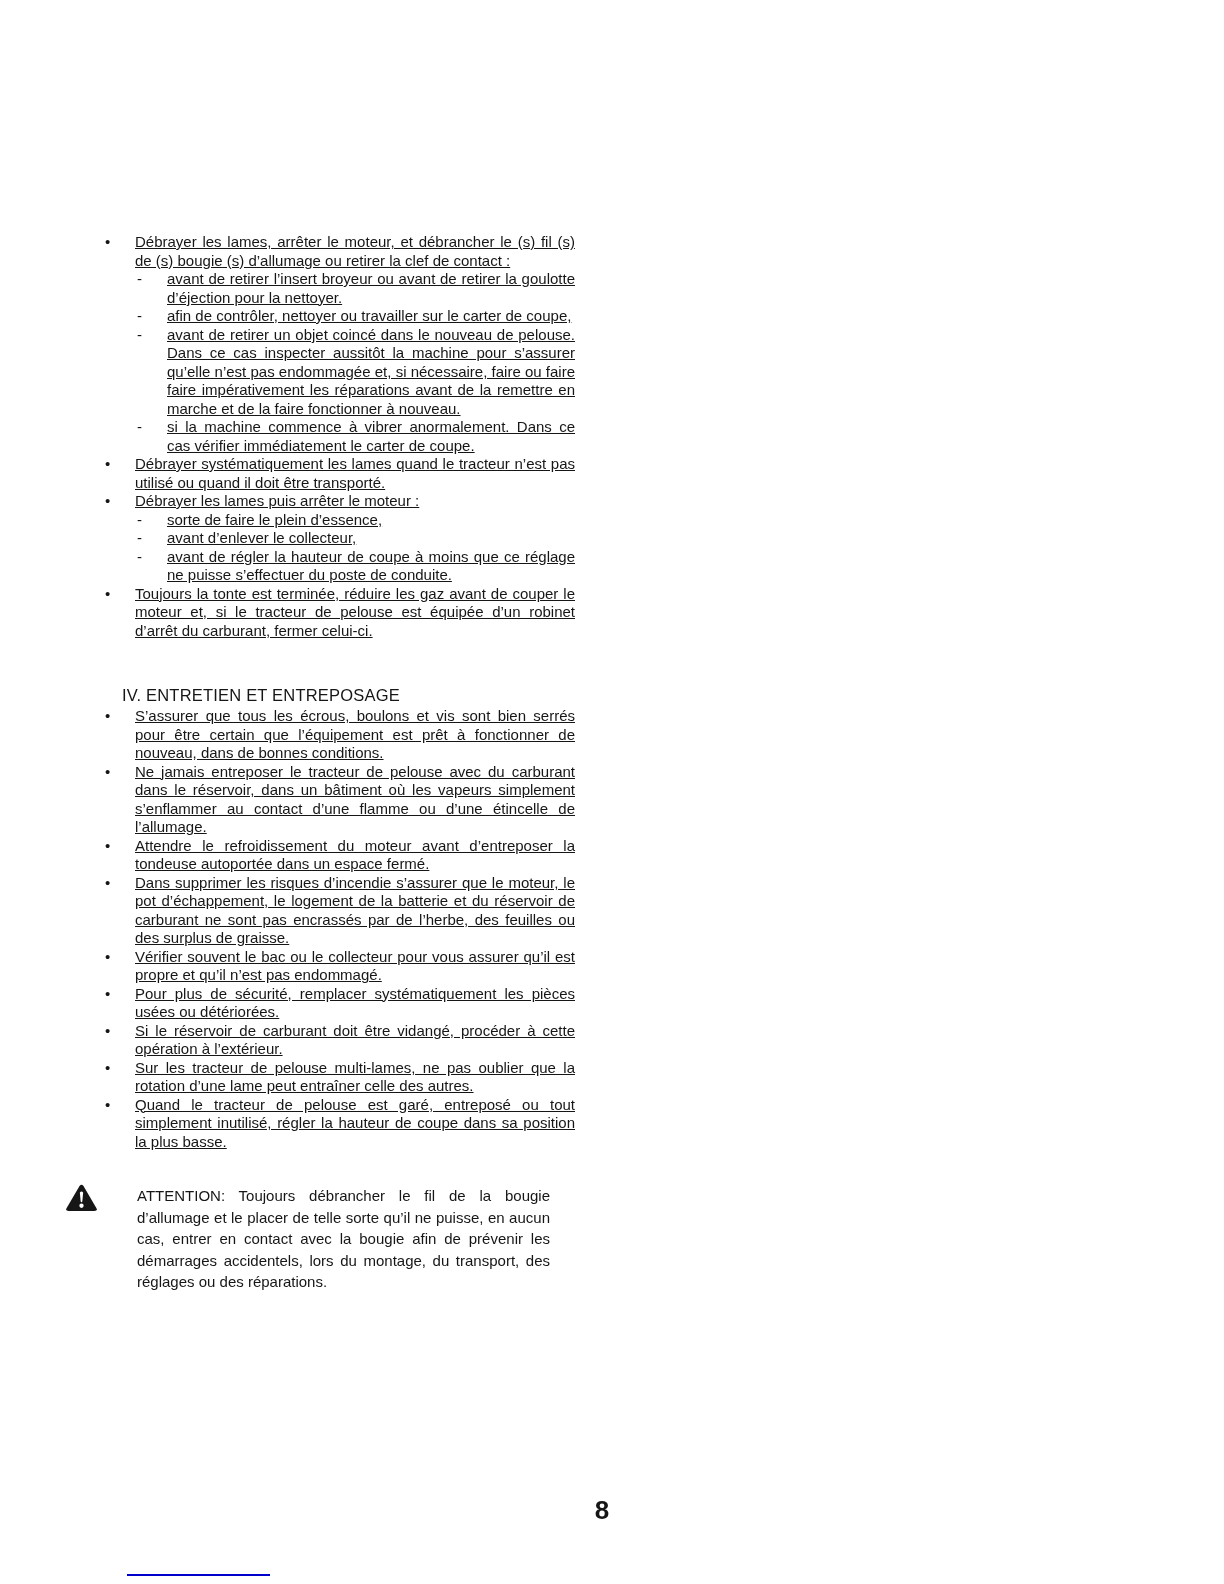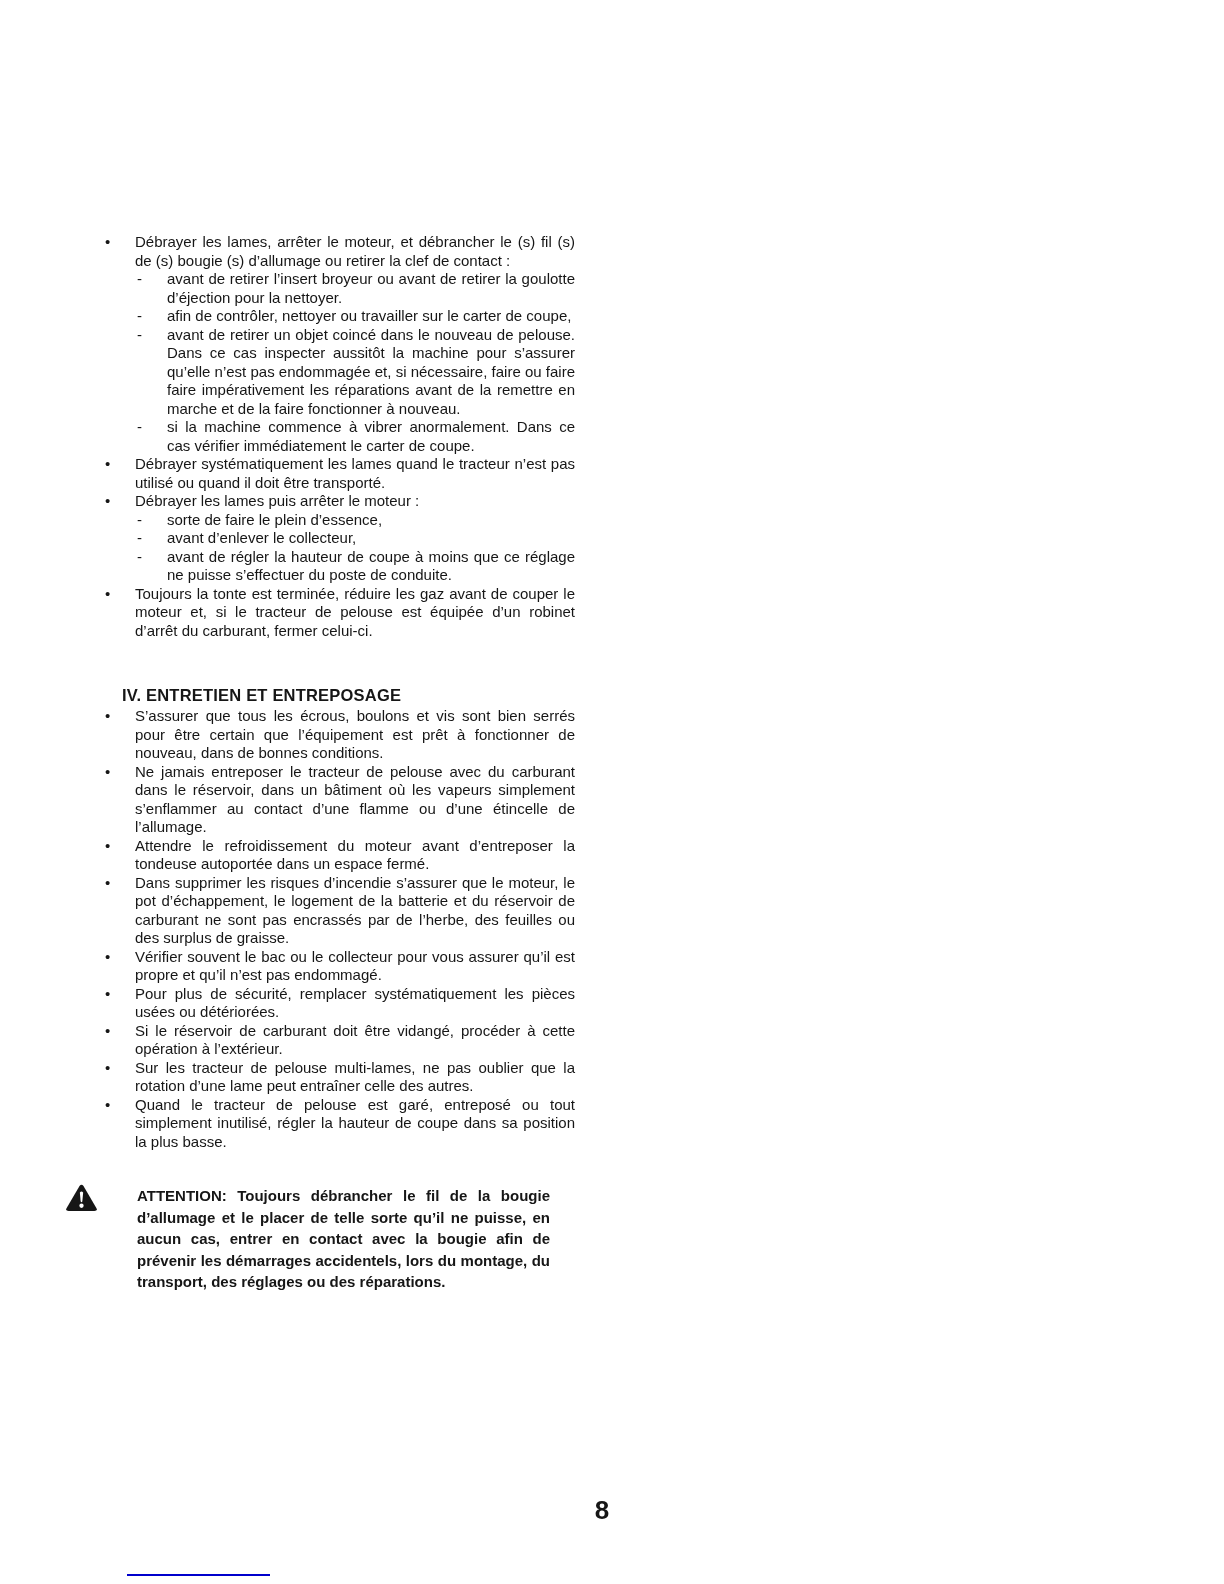--- a/index.html
+++ b/index.html
@@ -25,43 +25,44 @@
     line-height: 18.5px;
   }
   .list .item { display: flex; }
   .marker {
     flex: none;
     width: 30px;
   }
   .body {
     flex: 1;
     text-align: justify;
+    text-decoration: underline;
   }
   .subitem { margin-left: 32px; }
   .section-heading {
-    font-weight: bold;
+    font-weight: normal;
     font-size: 16.5px;
     line-height: 19px;
     margin: 46px 0 2px 17px;
     letter-spacing: 0.2px;
   }
   .warning {
     display: flex;
     margin-left: -40px;
     margin-top: 31px;
   }
   .warning-icon-cell {
     flex: none;
     width: 72px;
     padding-top: 2px;
   }
   .warning-body {
     flex: none;
     width: 413px;
-    font-weight: bold;
+    font-weight: normal;
     font-size: 15px;
     line-height: 21.5px;
     text-align: justify;
     padding-top: 3px;
   }
   .page-number {
     position: absolute;
     left: 0;
     top: 1496px;
     width: 1204px;

